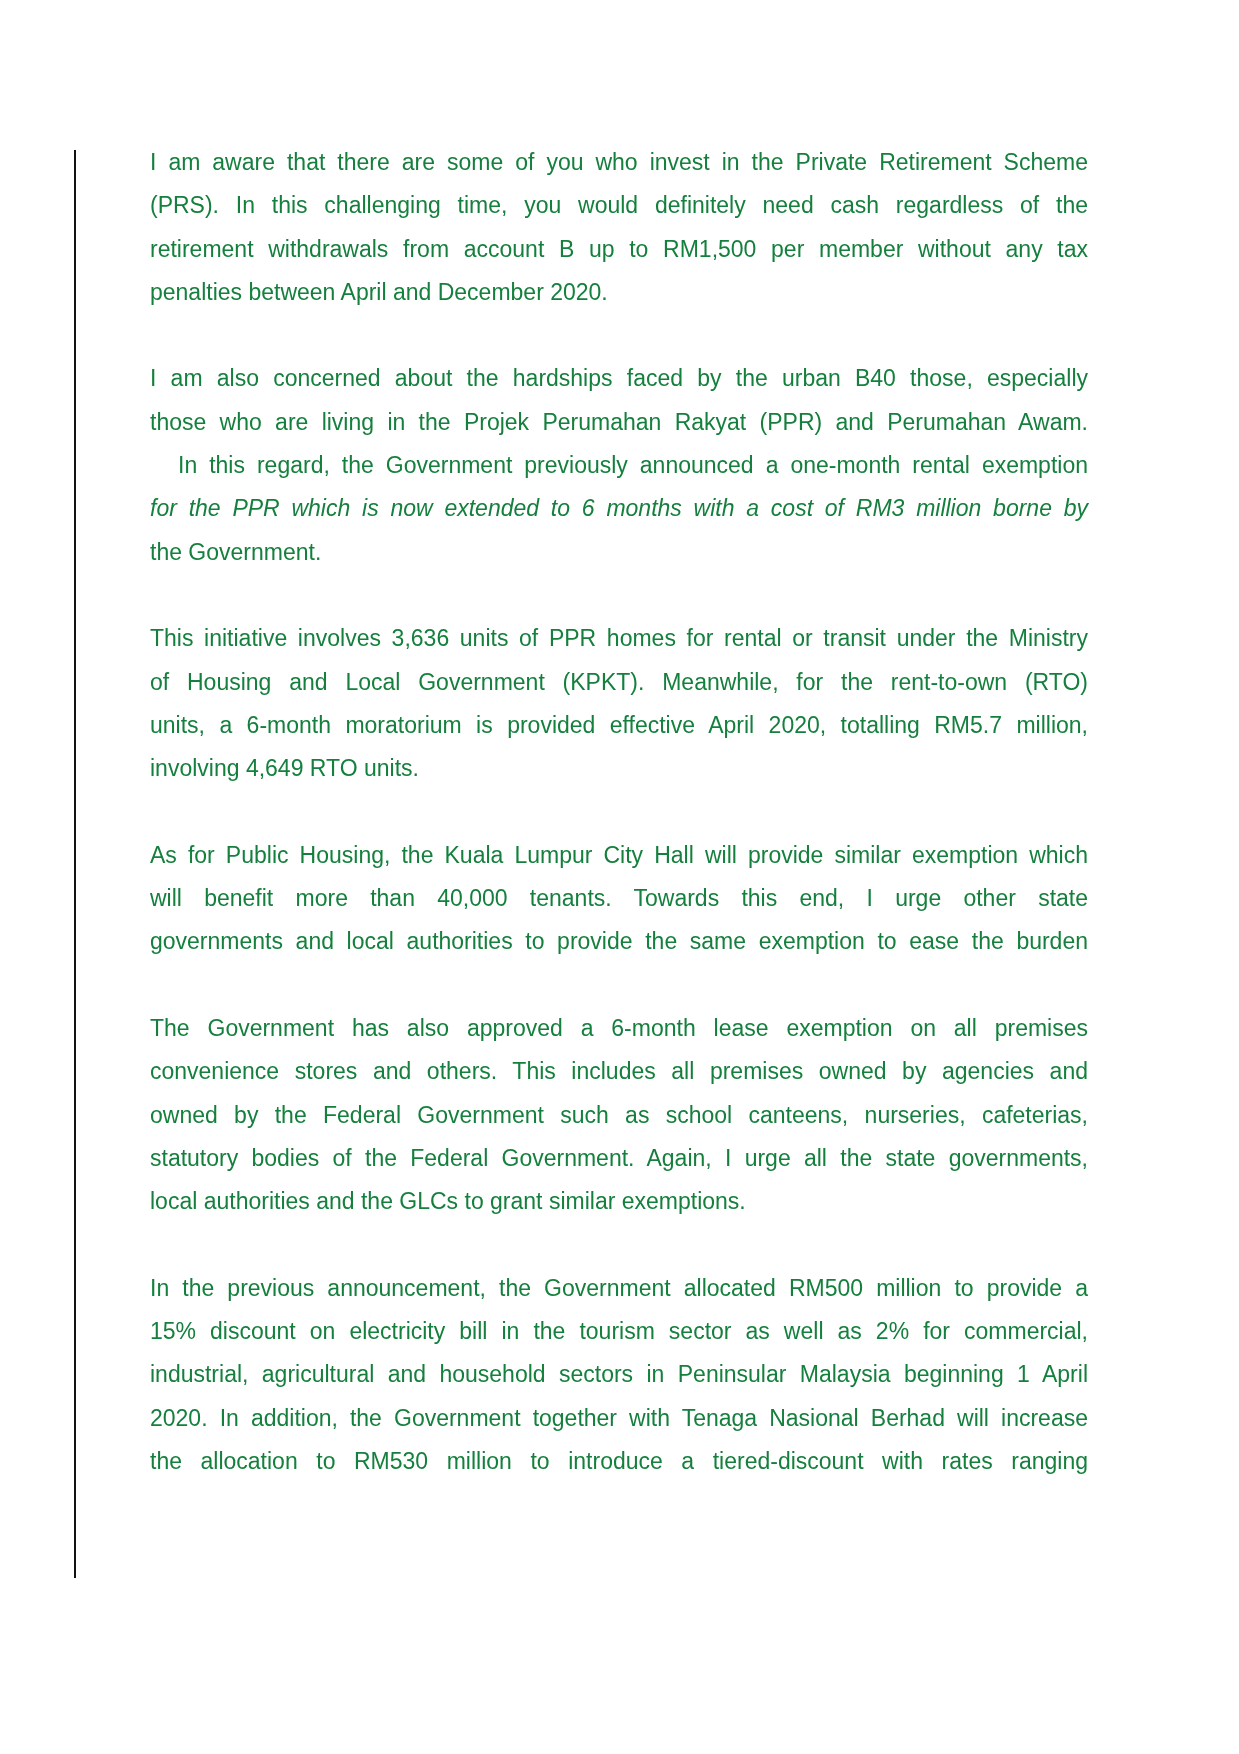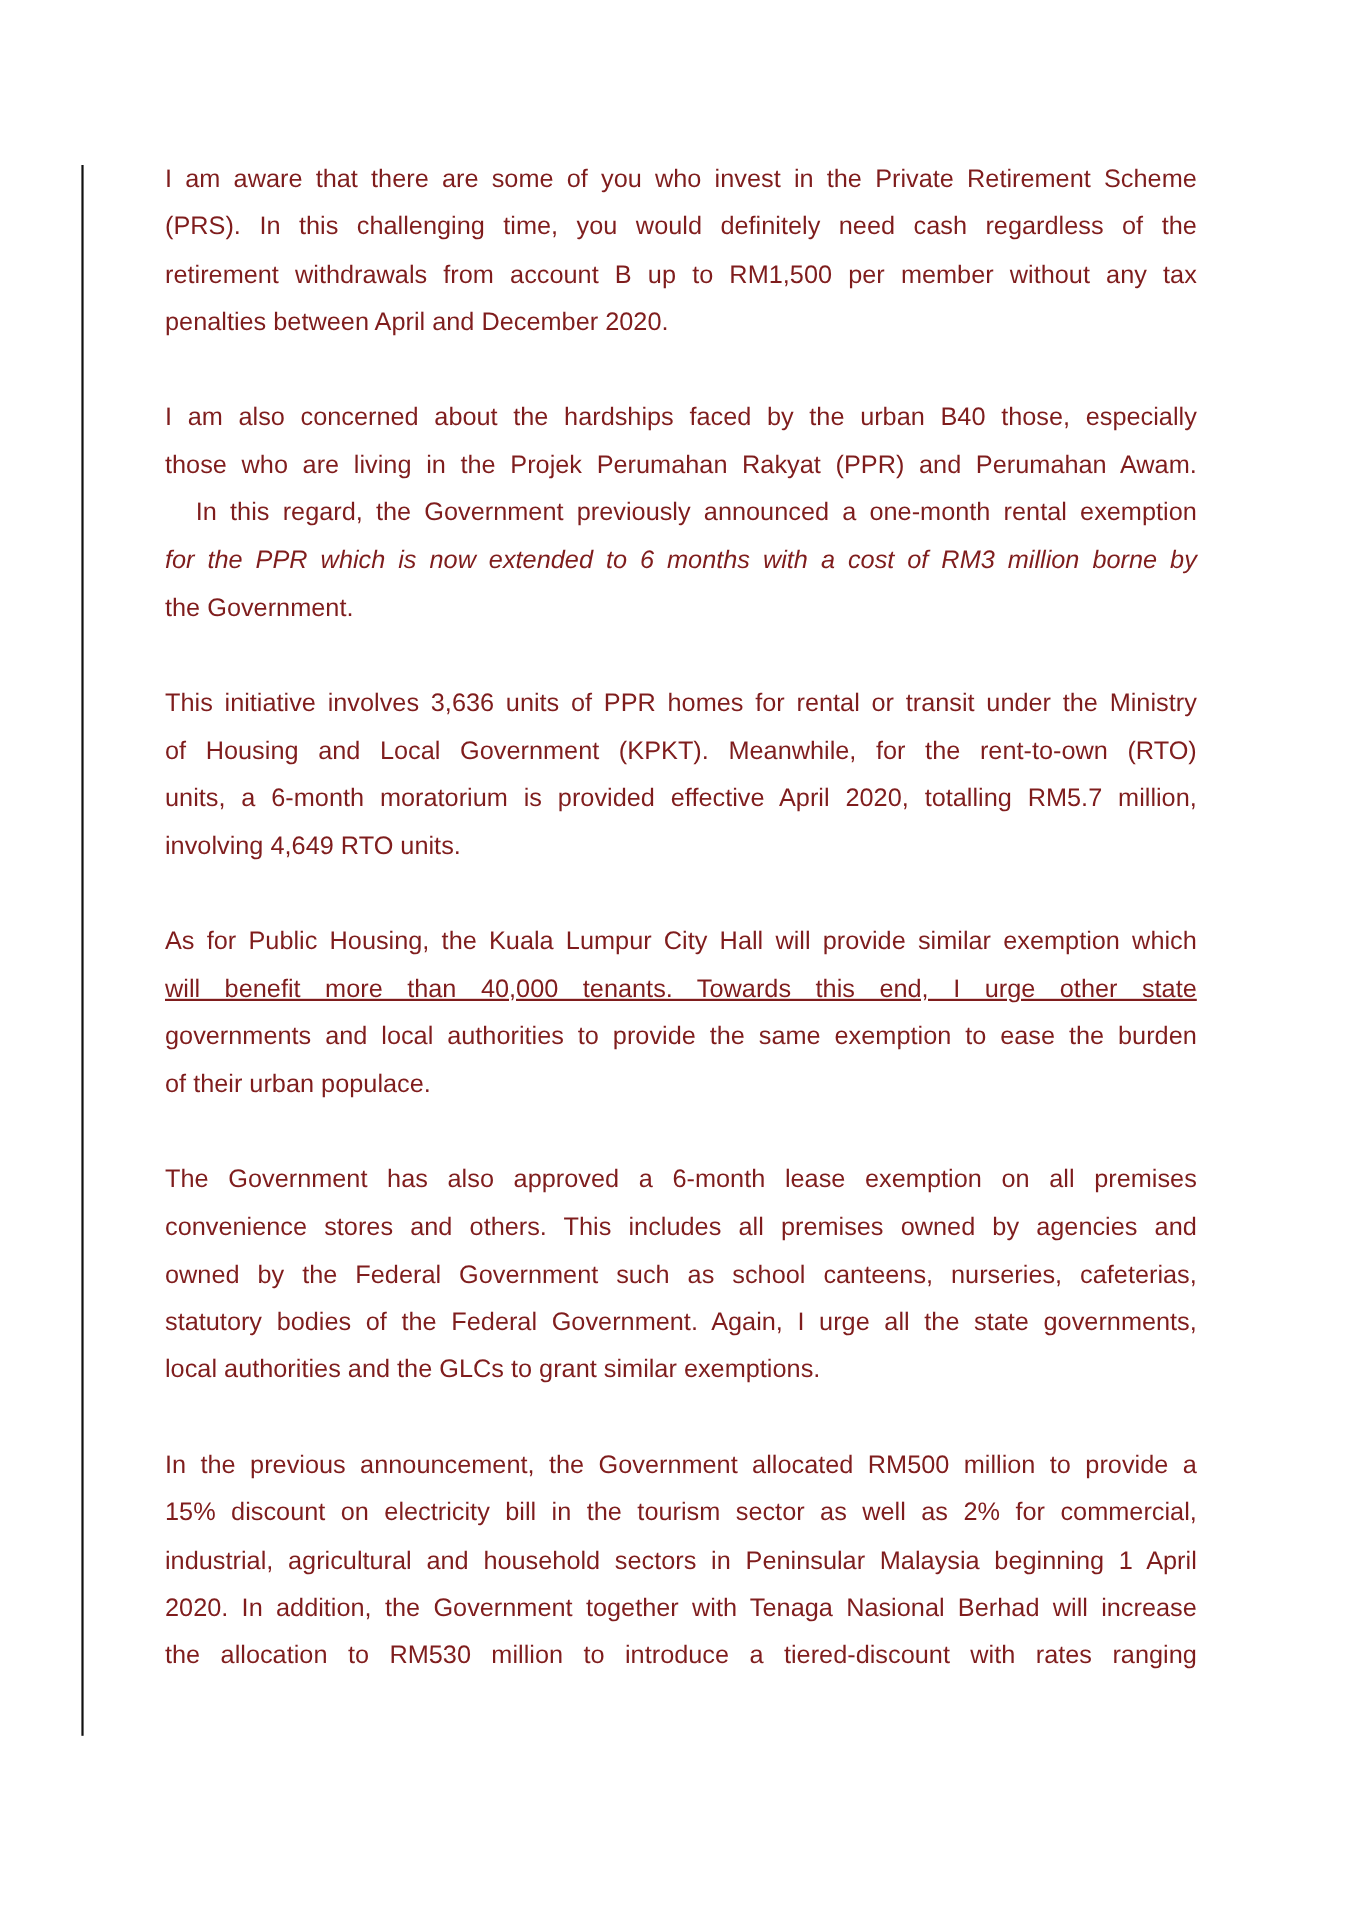--- a/index.html
+++ b/index.html
@@ -1,20 +1,20 @@
 <!DOCTYPE html>
 <html><head>
 <meta charset="utf-8">
 <style>
   html, body { margin: 0; padding: 0; background: #ffffff; }
   body { width: 1239px; height: 1754px; position: relative; overflow: hidden; }
   .page { position: absolute; left: 0; top: 0; width: 1239px; height: 1754px; background: #fff; }
   .margin-bar { position: absolute; left: 74px; top: 150px; width: 2px; height: 1428px; background: #111; }
   .content { position: absolute; left: 150px; top: 141px; width: 938px;
-    font-family: "Liberation Sans", sans-serif; font-size: 23px; color: #7f1d1d; }
+    font-family: "Liberation Sans", sans-serif; font-size: 23px; color: #15803d; }
   .para { margin: 0 0 43.3px 0; }
   .line { height: 43.3px; line-height: 43.3px; white-space: nowrap; text-align: justify; text-align-last: justify; }
   .line.last { text-align-last: left; }
 </style>
 </head>
 <body>
 
 <div class="page">
   <div class="margin-bar"></div>
   <div class="content" id="content">
@@ -32,23 +32,22 @@
         <div class="line last" style="white-space: normal;">the Government.</div>
       </div>
       <div class="para">
         <div class="line" style="white-space: normal;">This initiative involves 3,636 units of PPR homes for rental or transit under the Ministry</div>
         <div class="line" style="white-space: normal;">of Housing and Local Government (KPKT). Meanwhile, for the rent-to-own (RTO)</div>
         <div class="line" style="white-space: normal;">units, a 6-month moratorium is provided effective April 2020, totalling RM5.7 million,</div>
         <div class="line last" style="white-space: normal;">involving 4,649 RTO units.</div>
       </div>
       <div class="para">
         <div class="line" style="white-space: normal;">As for Public Housing, the Kuala Lumpur City Hall will provide similar exemption which</div>
-        <div class="line" style="white-space: normal; text-decoration: underline;">will benefit more than 40,000 tenants. Towards this end, I urge other state</div>
+        <div class="line" style="white-space: normal;">will benefit more than 40,000 tenants. Towards this end, I urge other state</div>
         <div class="line" style="white-space: normal;">governments and local authorities to provide the same exemption to ease the burden</div>
-        <div class="line last" style="white-space: normal;">of their urban populace.</div>
       </div>
       <div class="para">
         <div class="line" style="white-space: normal;">The Government has also approved a 6-month lease exemption on all premises</div>
         <div class="line" style="white-space: normal;">convenience stores and others. This includes all premises owned by agencies and</div>
         <div class="line" style="white-space: normal;">owned by the Federal Government such as school canteens, nurseries, cafeterias,</div>
         <div class="line" style="white-space: normal;">statutory bodies of the Federal Government. Again, I urge all the state governments,</div>
         <div class="line last" style="white-space: normal;">local authorities and the GLCs to grant similar exemptions.</div>
       </div>
       <div class="para">
         <div class="line" style="white-space: normal;">In the previous announcement, the Government allocated RM500 million to provide a</div>

